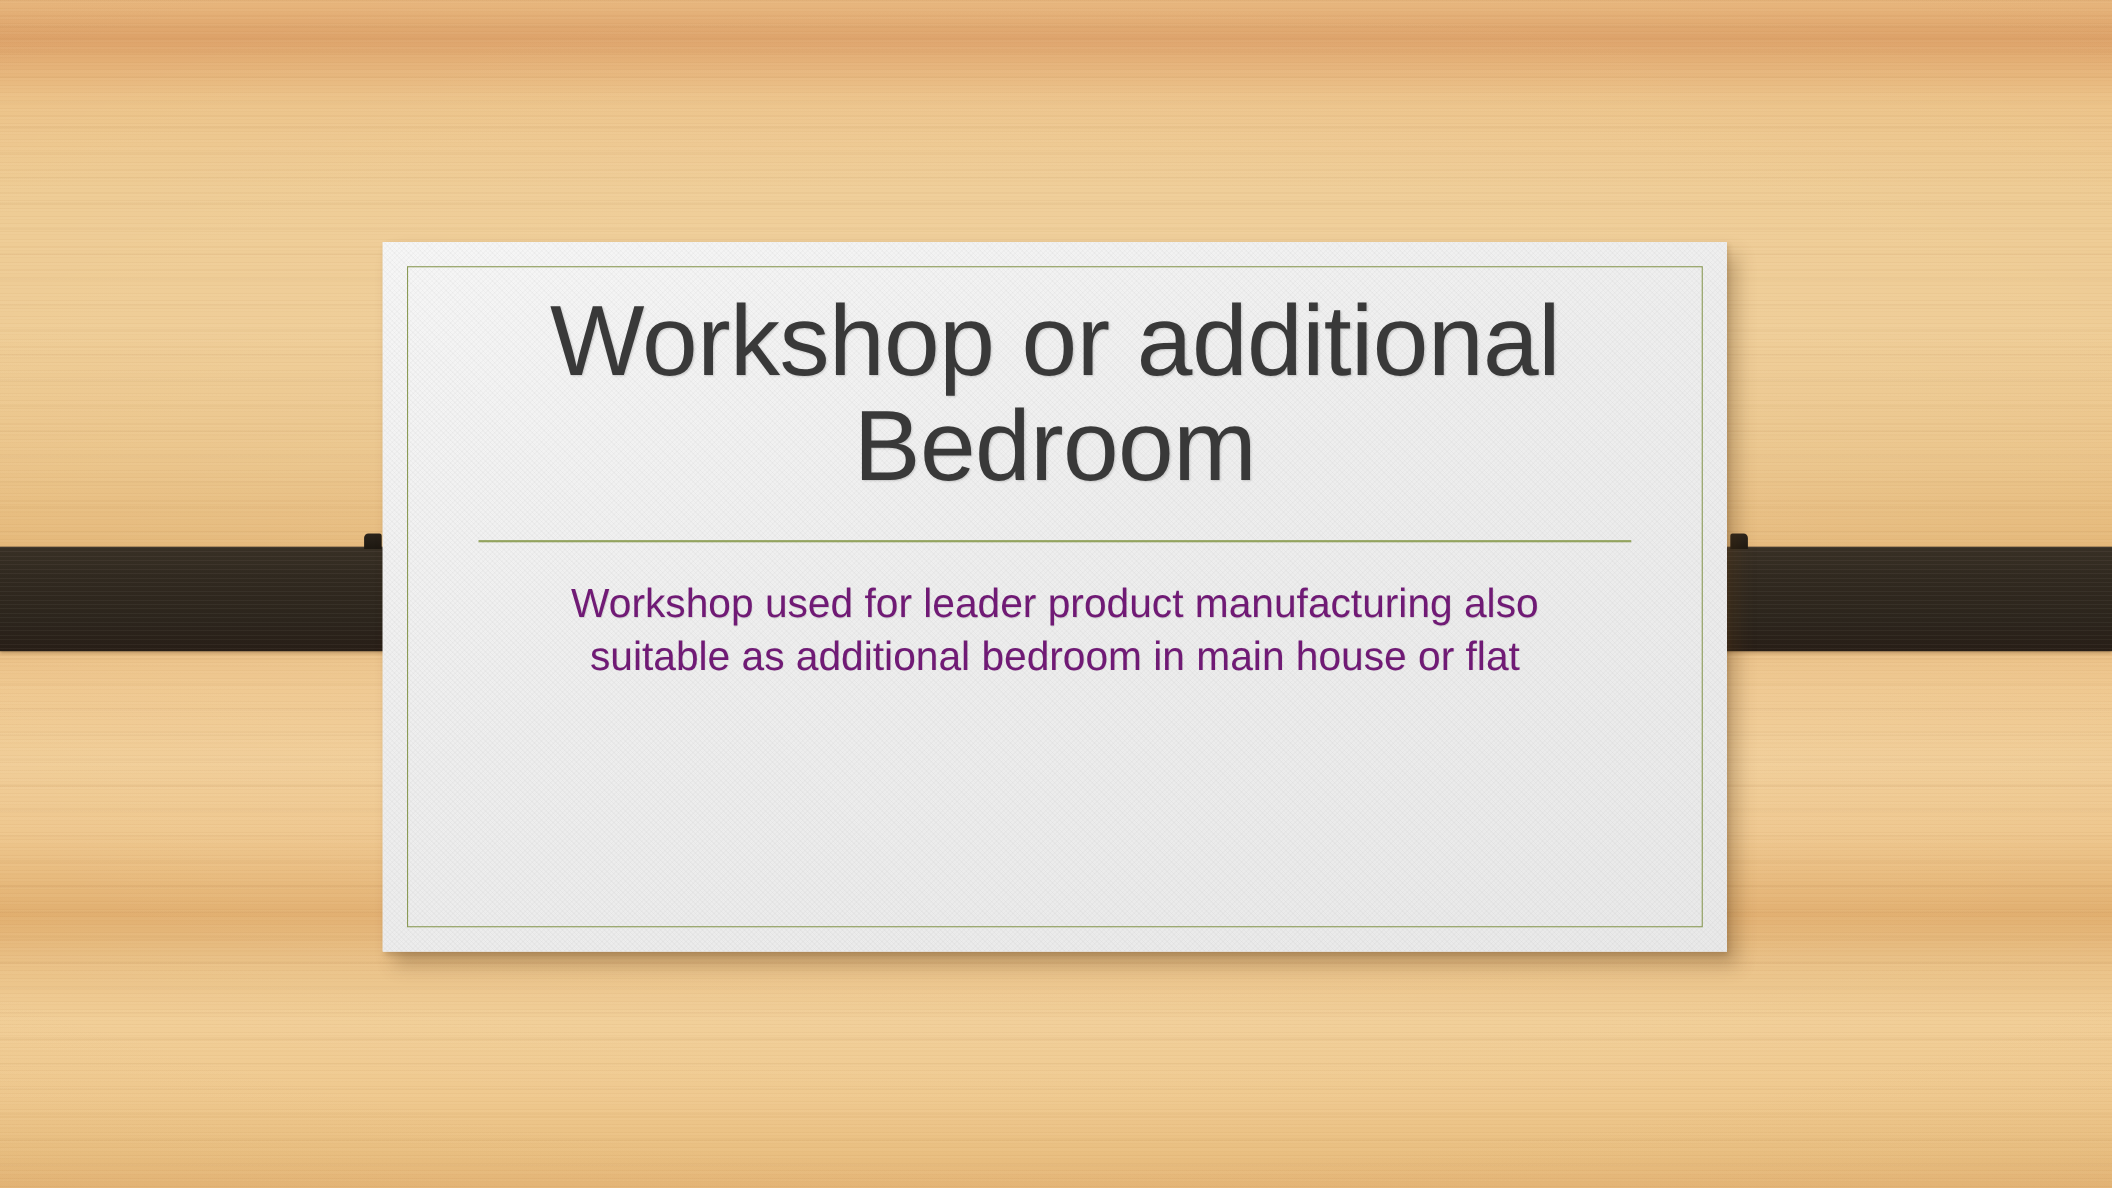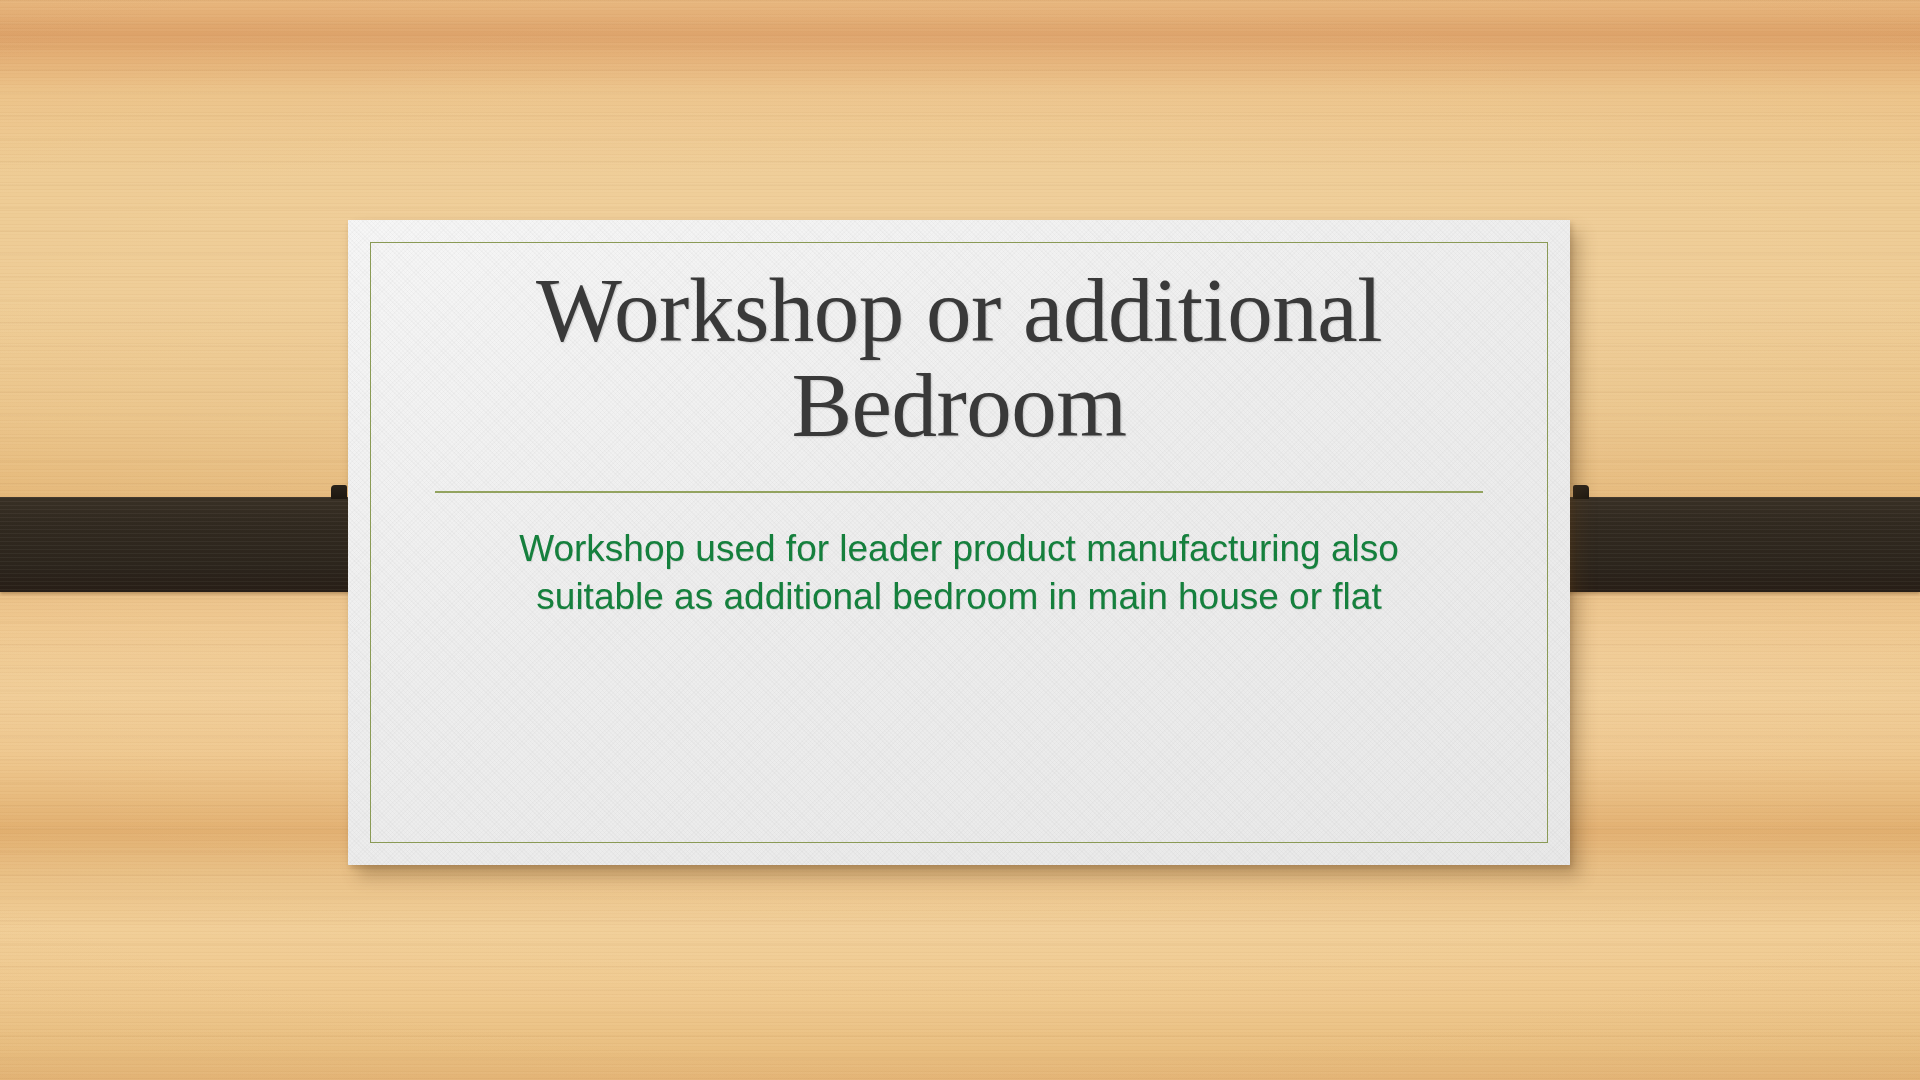--- a/index.html
+++ b/index.html
@@ -142,34 +142,33 @@
     margin:0;
     width:92%;
     padding-top:22px;
     text-align:center;
     color:#393939;
     font-weight:400;
     font-size:91px;
     line-height:1.04;
     letter-spacing:-0.5px;
     text-shadow:1px 1px 2px rgba(0,0,0,.17);
-    font-family:Liberation Serif, serif;
   }
   .divider{
     width:89%;
     height:0;
     margin-top:38px;
     border-top:2px solid #93a35f;
   }
   .subtitle{
     margin:0;
     width:86%;
     padding-top:32px;
     text-align:center;
-    color:#15803d;
+    color:#701a75;
     font-weight:400;
     font-size:37px;
     line-height:1.28;
     text-shadow:0.5px 0.5px 1px rgba(0,0,0,.12);
   }
 </style>
 </head>
 <body>
 
 <div class="slide">

